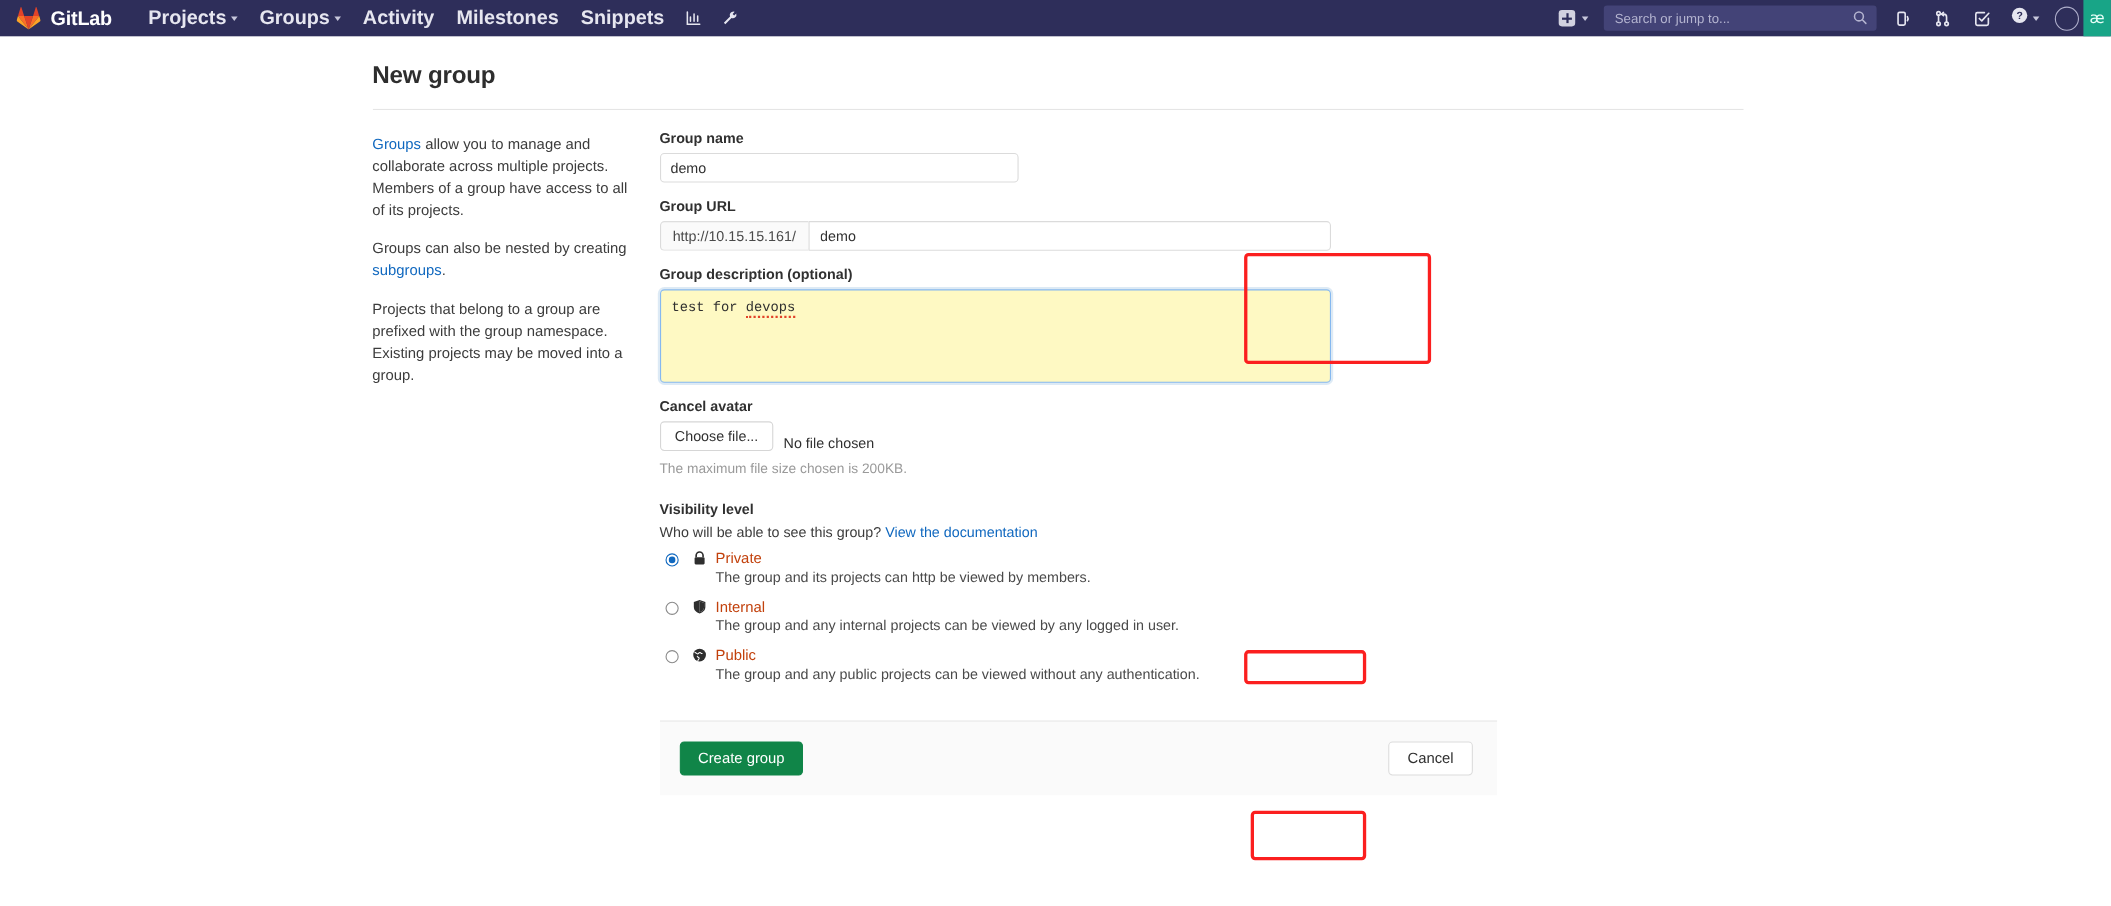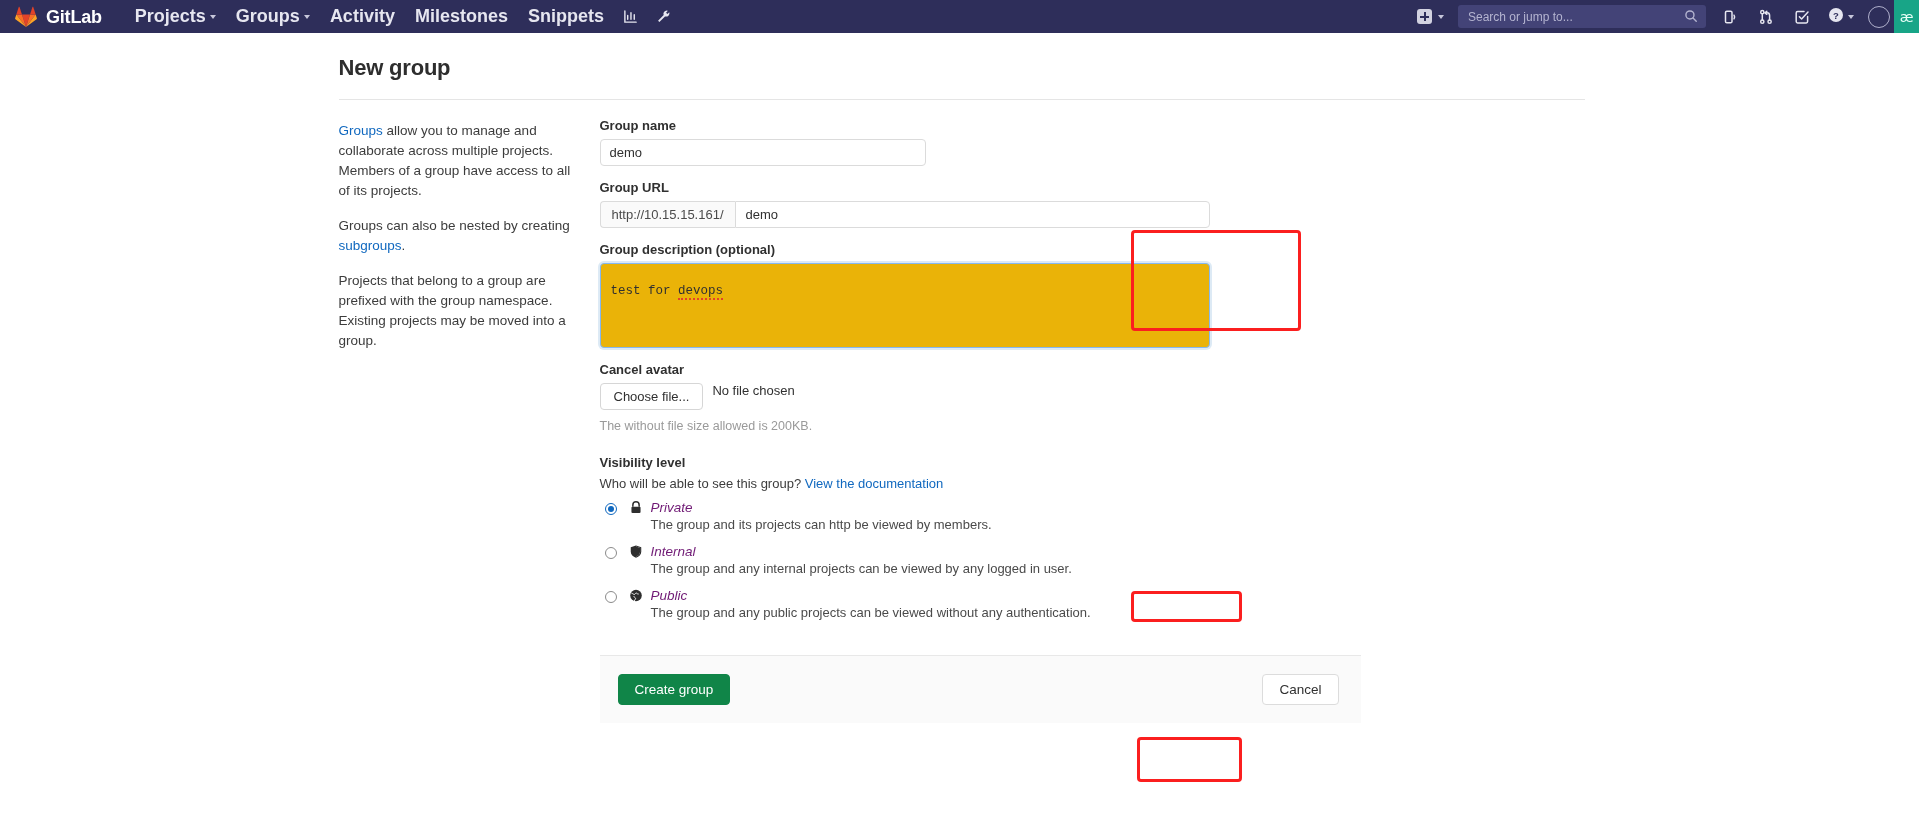--- a/index.html
+++ b/index.html
@@ -212,33 +212,33 @@
     font-family: "Liberation Sans", sans-serif;
     background: #fff;
     outline: none;
   }
 
   .desc-area {
     width: 610px;
     height: 85px;
     border: 1px solid #85b8f0;
     border-radius: 4px;
-    padding: 18px 10px;
+    padding: 7px 10px;
     font-family: "Liberation Mono", monospace;
     font-size: 12.5px;
     line-height: 18px;
     color: #303030;
     outline: none;
     resize: none;
     box-shadow: 0 0 0 2px rgba(66,139,202,0.18);
-    background: #eab308;
+    background: #fef9c3;
   }
   .spell { border-bottom: 2px dotted #e24329; }
 
-  .file-row { display: flex; align-items: flex-start; gap: 9px; }
+  .file-row { display: flex; align-items: flex-end; gap: 9px; }
   .file-btn {
     border: 1px solid #d6d6d6;
     background: #fff;
     border-radius: 4px;
     font-size: 13px;
     color: #303030;
     padding: 5px 13px;
     font-family: "Liberation Sans", sans-serif;
     cursor: pointer;
   }
@@ -276,21 +276,21 @@
     content: "";
     position: absolute;
     left: 2px; top: 2px;
     width: 6px; height: 6px;
     border-radius: 50%;
     background: #1068bf;
   }
   .vis-body { display: flex; flex-direction: column; }
   .vis-head { display: flex; align-items: center; gap: 8px; }
   .vis-icon { width: 14px; height: 15px; display:block; }
-  .vis-name { font-size: 13.5px; color: #701a75; font-style: italic; }
+  .vis-name { font-size: 13.5px; color: #c2410c; }
   .vis-desc { font-size: 13px; color: #4a4a4a; margin: 2px 0 9px 22px; }
 
   
   .form-actions {
     margin-top: 26px;
     background: #fafafa;
     border-top: 1px solid #e8e8e8;
     height: 68px;
     display: flex;
     align-items: center;
@@ -472,21 +472,21 @@
           <label class="field-label">Group description (optional)</label>
           <div class="desc-area"><span>test </span><span>for </span><span class="spell">devops</span></div>
         </div>
 
         <div class="form-group">
           <label class="field-label">Cancel avatar</label>
           <div class="file-row">
             <button class="file-btn">Choose file...</button>
             <span class="file-name">No file chosen</span>
           </div>
-          <div class="hint">The without file size allowed is 200KB.</div>
+          <div class="hint">The maximum file size chosen is 200KB.</div>
         </div>
 
         <div class="form-group" style="margin-top:22px;">
           <label class="field-label">Visibility level</label>
           <p class="sub-text"><span>Who will be able to see this group? </span><a class="a-link">View the documentation</a></p>
 
           <div class="vis-opt">
             <span class="radio checked"></span>
             <div class="vis-body">
               <div class="vis-head">

